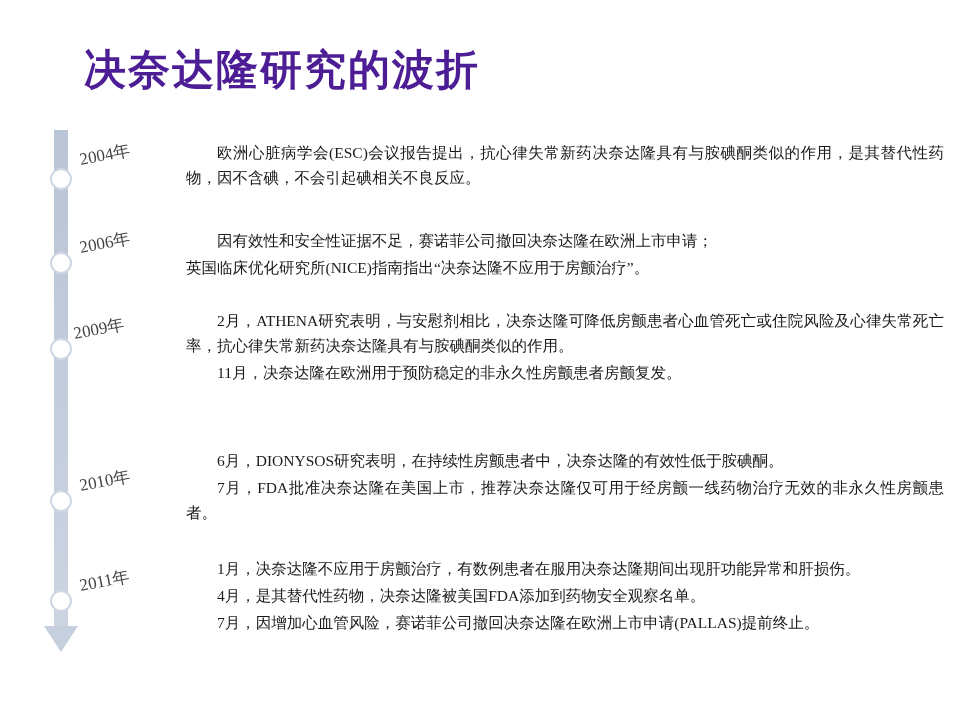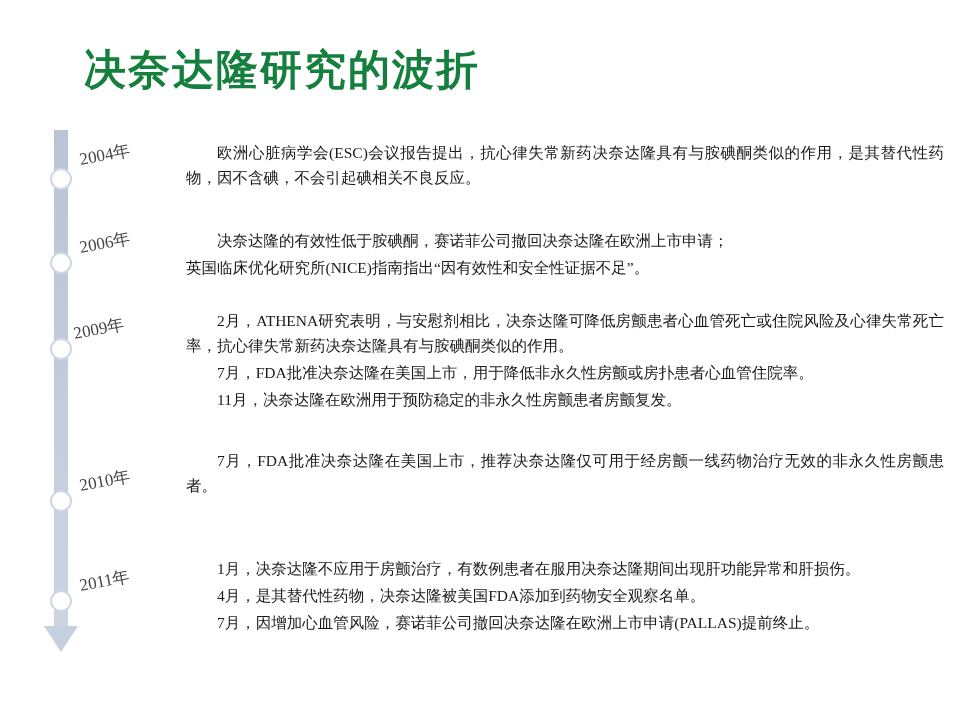--- a/index.html
+++ b/index.html
@@ -21,21 +21,21 @@
     height: 720px;
     background: #ffffff;
   }
   .slide-title {
     position: absolute;
     left: 84px;
     top: 42px;
     font-family: "Liberation Sans", sans-serif;
     font-size: 42px;
     font-weight: 700;
-    color: #15803d;
+    color: #4c1d95;
     letter-spacing: 2px;
     white-space: nowrap;
   }
   .timeline {
     position: absolute;
     left: 46px;
     top: 130px;
     width: 880px;
     height: 540px;
   }
@@ -107,35 +107,35 @@
 
     <div class="node" style="top:38px;"></div>
     <div class="year" style="left:36px; top:18px;">2004年</div>
     <div class="block" style="top:10px;">
       <p class="indent">欧洲心脏病学会(ESC)会议报告提出，抗心律失常新药决奈达隆具有与胺碘酮类似的作用，是其替代性药物，因不含碘，不会引起碘相关不良反应。</p>
     </div>
 
     <div class="node" style="top:122px;"></div>
     <div class="year" style="left:36px; top:106px;">2006年</div>
     <div class="block" style="top:98px;">
-      <p class="indent">决奈达隆的有效性低于胺碘酮，赛诺菲公司撤回决奈达隆在欧洲上市申请；</p>
-      <p>英国临床优化研究所(NICE)指南指出“因有效性和安全性证据不足”。</p>
+      <p class="indent">因有效性和安全性证据不足，赛诺菲公司撤回决奈达隆在欧洲上市申请；</p>
+      <p>英国临床优化研究所(NICE)指南指出“决奈达隆不应用于房颤治疗”。</p>
     </div>
 
     <div class="node" style="top:208px;"></div>
     <div class="year" style="left:30px; top:192px;">2009年</div>
     <div class="block" style="top:178px;">
       <p class="indent">2月，ATHENA研究表明，与安慰剂相比，决奈达隆可降低房颤患者心血管死亡或住院风险及心律失常死亡率，抗心律失常新药决奈达隆具有与胺碘酮类似的作用。</p>
-      <p class="indent">7月，FDA批准决奈达隆在美国上市，用于降低非永久性房颤或房扑患者心血管住院率。</p>
       <p class="indent">11月，决奈达隆在欧洲用于预防稳定的非永久性房颤患者房颤复发。</p>
     </div>
 
     <div class="node" style="top:360px;"></div>
     <div class="year" style="left:36px; top:344px;">2010年</div>
     <div class="block" style="top:318px;">
+      <p class="indent">6月，DIONYSOS研究表明，在持续性房颤患者中，决奈达隆的有效性低于胺碘酮。</p>
       <p class="indent">7月，FDA批准决奈达隆在美国上市，推荐决奈达隆仅可用于经房颤一线药物治疗无效的非永久性房颤患者。</p>
     </div>
 
     <div class="node" style="top:460px;"></div>
     <div class="year" style="left:36px; top:444px;">2011年</div>
     <div class="block" style="top:426px;">
       <p class="indent">1月，决奈达隆不应用于房颤治疗，有数例患者在服用决奈达隆期间出现肝功能异常和肝损伤。</p>
       <p class="indent">4月，是其替代性药物，决奈达隆被美国FDA添加到药物安全观察名单。</p>
       <p class="indent">7月，因增加心血管风险，赛诺菲公司撤回决奈达隆在欧洲上市申请(PALLAS)提前终止。</p>
     </div>

